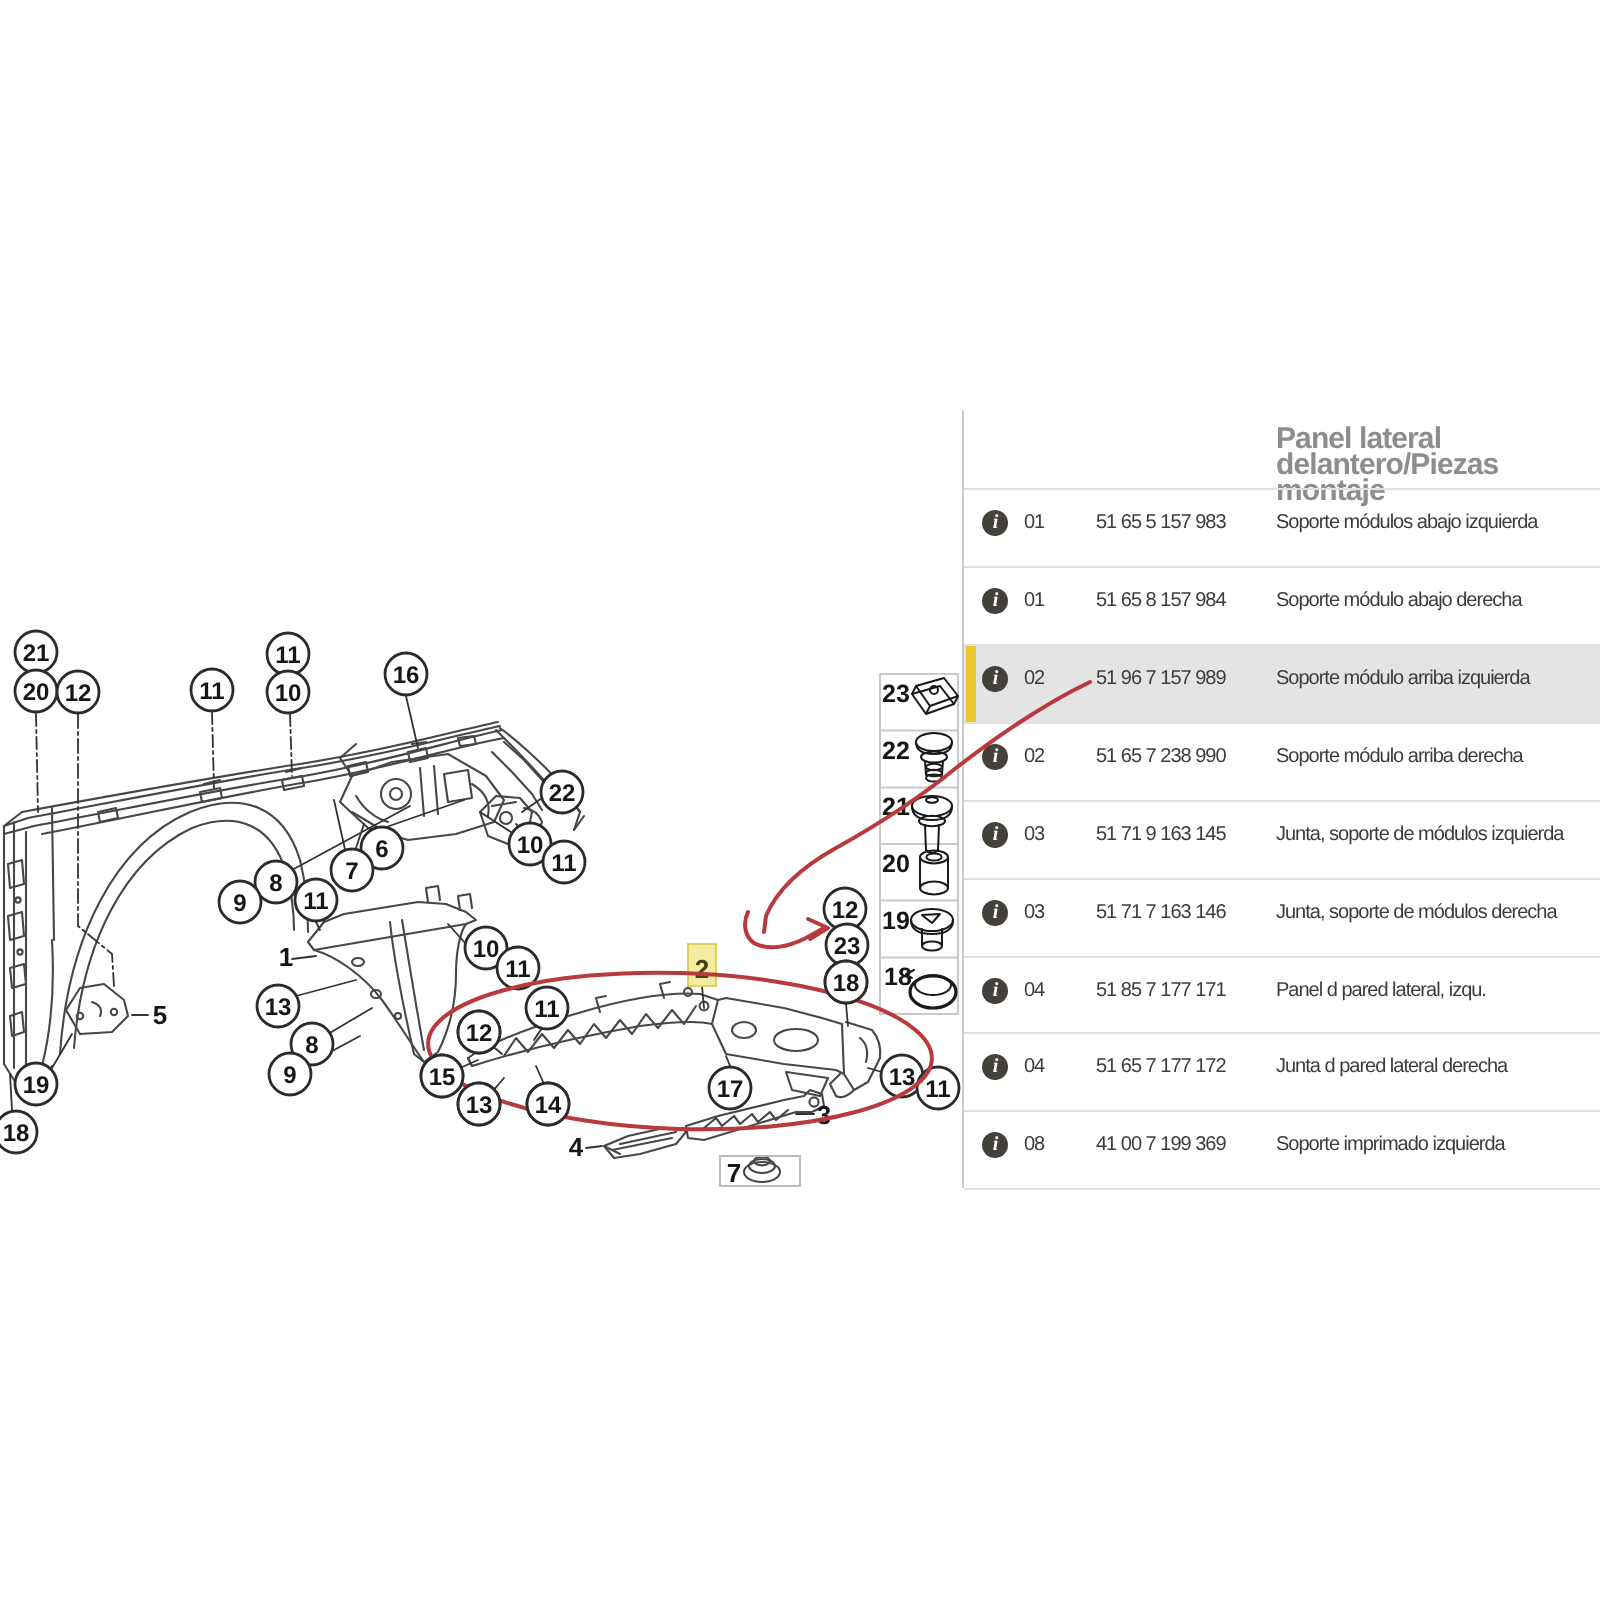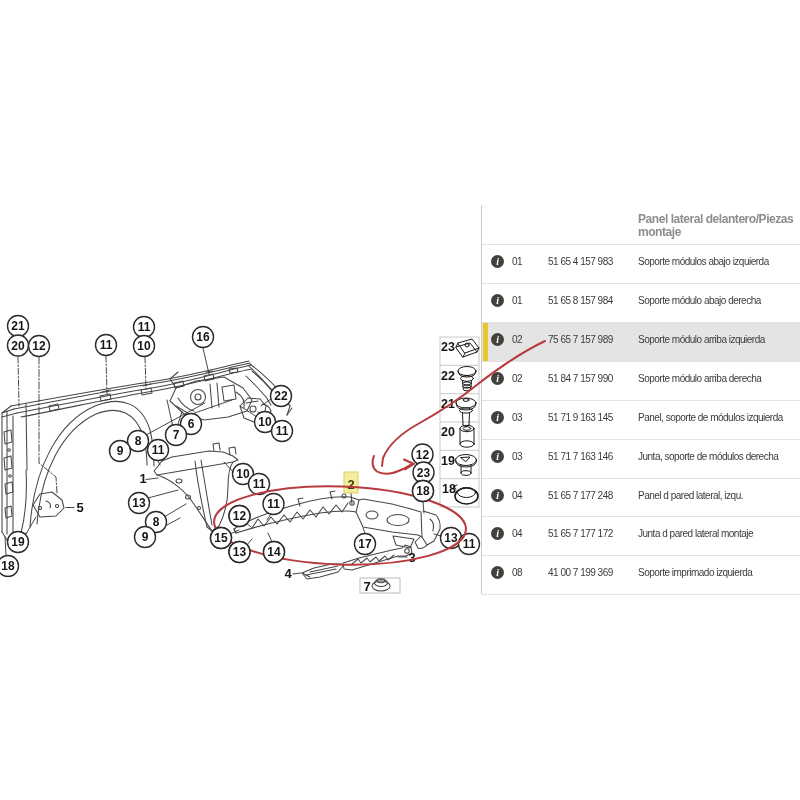--- a/index.html
+++ b/index.html
@@ -1,17 +1,17 @@
 <!DOCTYPE html>
 <html><head><meta charset="utf-8"><style>
 html,body{margin:0;padding:0;background:#fff}
 #pg{position:relative;width:800px;height:800px;font-family:"Liberation Sans",sans-serif;overflow:hidden;background:#fff}
 #dsvg{position:absolute;left:0;top:0}
 .vl{position:absolute;left:481px;top:205px;width:1px;height:389px;background:#cbcbcb}
-.hdr{position:absolute;left:638px;top:213px;width:160px;font-size:12px;font-weight:bold;color:#8d8d8d;line-height:13px;letter-spacing:-0.45px}
+.hdr{position:absolute;left:638px;top:213px;width:160px;font-size:15px;font-weight:bold;color:#8d8d8d;line-height:13px;letter-spacing:-0.45px}
 .row{position:absolute;left:482px;width:318px;height:38px;border-top:1px solid #e2e2e2;font-size:10px;color:#3c3c3c;letter-spacing:-0.5px}
 .row .ic{position:absolute;left:9px;top:10px;width:13px;height:13px;border-radius:50%;background:#44403c;color:#fff;text-align:center;font-family:"Liberation Serif",serif;font-style:italic;font-weight:bold;font-size:10px;line-height:13px}
 .row .n{position:absolute;left:30px;top:11px}
 .row .p{position:absolute;left:66px;top:11px}
 .row .d{position:absolute;left:156px;top:11px}
 .hl{background:#e4e4e4}
 .bar{position:absolute;left:483px;top:323px;width:5px;height:38px;background:#eac62d}
 .bline{position:absolute;left:482px;top:594px;width:318px;height:1px;background:#e2e2e2}
 </style></head><body>
 <div id="pg">
@@ -261,64 +261,64 @@
 <text x="441" y="436" font-size="12.5" font-weight="bold" fill="#161616">20</text>
 <text x="441" y="464.5" font-size="12.5" font-weight="bold" fill="#161616">19</text>
 <text x="442" y="492.5" font-size="12.5" font-weight="bold" fill="#161616">18</text>
 </g>
 </svg>
 <div class="vl"></div>
 <div class="hdr">Panel lateral delantero/Piezas montaje</div>
 <div class="row" style="top:244px">
       <span class="ic">i</span>
       <span class="n">01</span>
-      <span class="p">51 65 4 157 983</span>
+      <span class="p">51 65 5 157 983</span>
       <span class="d">Soporte módulos abajo izquierda</span>
     </div>
 <div class="row" style="top:283px">
       <span class="ic">i</span>
       <span class="n">01</span>
       <span class="p">51 65 8 157 984</span>
       <span class="d">Soporte módulo abajo derecha</span>
     </div>
 <div class="row hl" style="top:322px">
       <span class="ic">i</span>
       <span class="n">02</span>
-      <span class="p">75 65 7 157 989</span>
+      <span class="p">51 96 7 157 989</span>
       <span class="d">Soporte módulo arriba izquierda</span>
     </div>
 <div class="row" style="top:361px">
       <span class="ic">i</span>
       <span class="n">02</span>
-      <span class="p">51 84 7 157 990</span>
+      <span class="p">51 65 7 238 990</span>
       <span class="d">Soporte módulo arriba derecha</span>
     </div>
 <div class="row" style="top:400px">
       <span class="ic">i</span>
       <span class="n">03</span>
       <span class="p">51 71 9 163 145</span>
-      <span class="d">Panel, soporte de módulos izquierda</span>
+      <span class="d">Junta, soporte de módulos izquierda</span>
     </div>
 <div class="row" style="top:439px">
       <span class="ic">i</span>
       <span class="n">03</span>
       <span class="p">51 71 7 163 146</span>
       <span class="d">Junta, soporte de módulos derecha</span>
     </div>
 <div class="row" style="top:478px">
       <span class="ic">i</span>
       <span class="n">04</span>
-      <span class="p">51 65 7 177 248</span>
+      <span class="p">51 85 7 177 171</span>
       <span class="d">Panel d pared lateral, izqu.</span>
     </div>
 <div class="row" style="top:516px">
       <span class="ic">i</span>
       <span class="n">04</span>
       <span class="p">51 65 7 177 172</span>
-      <span class="d">Junta d pared lateral montaje</span>
+      <span class="d">Junta d pared lateral derecha</span>
     </div>
 <div class="row" style="top:555px">
       <span class="ic">i</span>
       <span class="n">08</span>
       <span class="p">41 00 7 199 369</span>
       <span class="d">Soporte imprimado izquierda</span>
     </div>
 <div class="bar"></div>
 <div class="bline"></div>
 <svg id="topsvg" width="800" height="800" viewBox="0 0 800 800" style="position:absolute;left:0;top:0;pointer-events:none">

